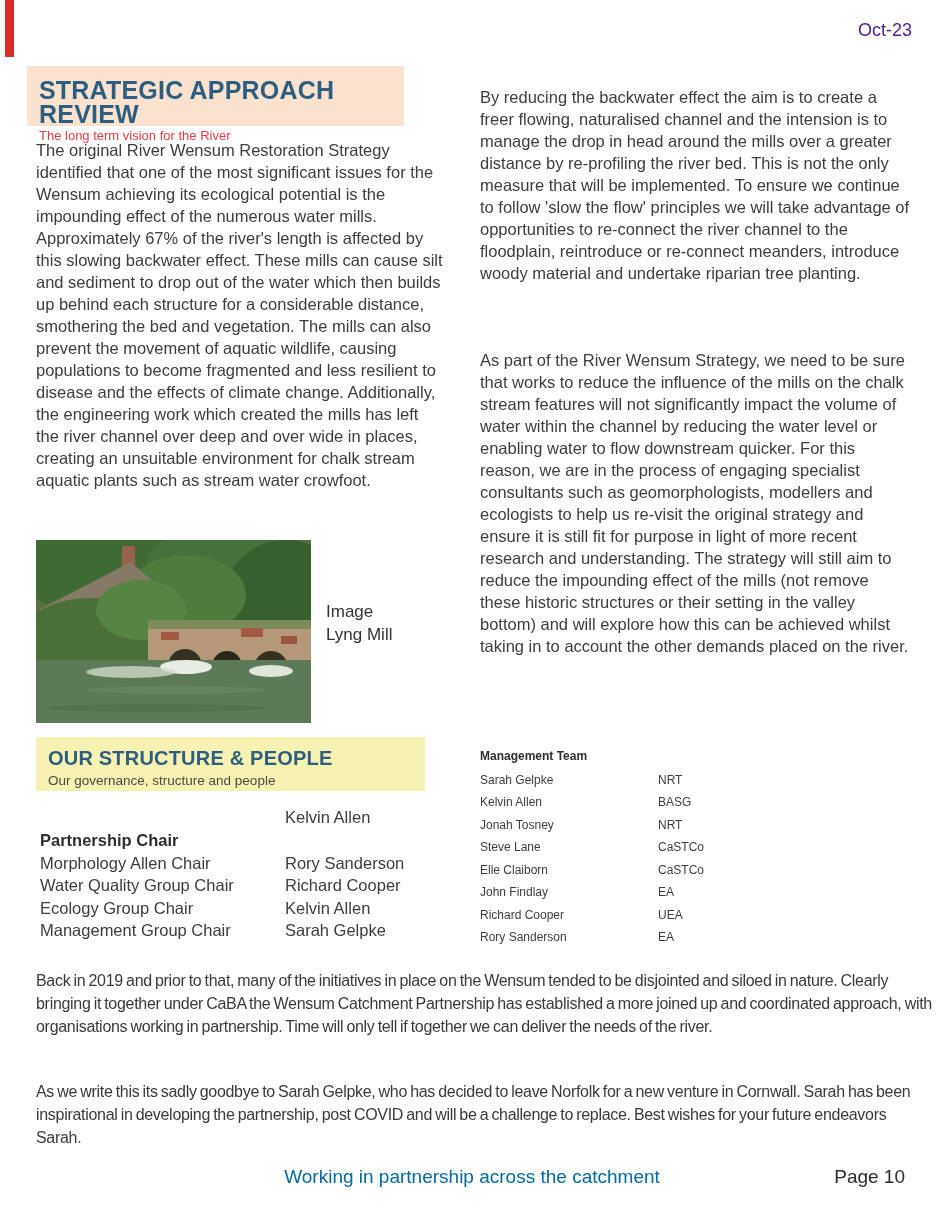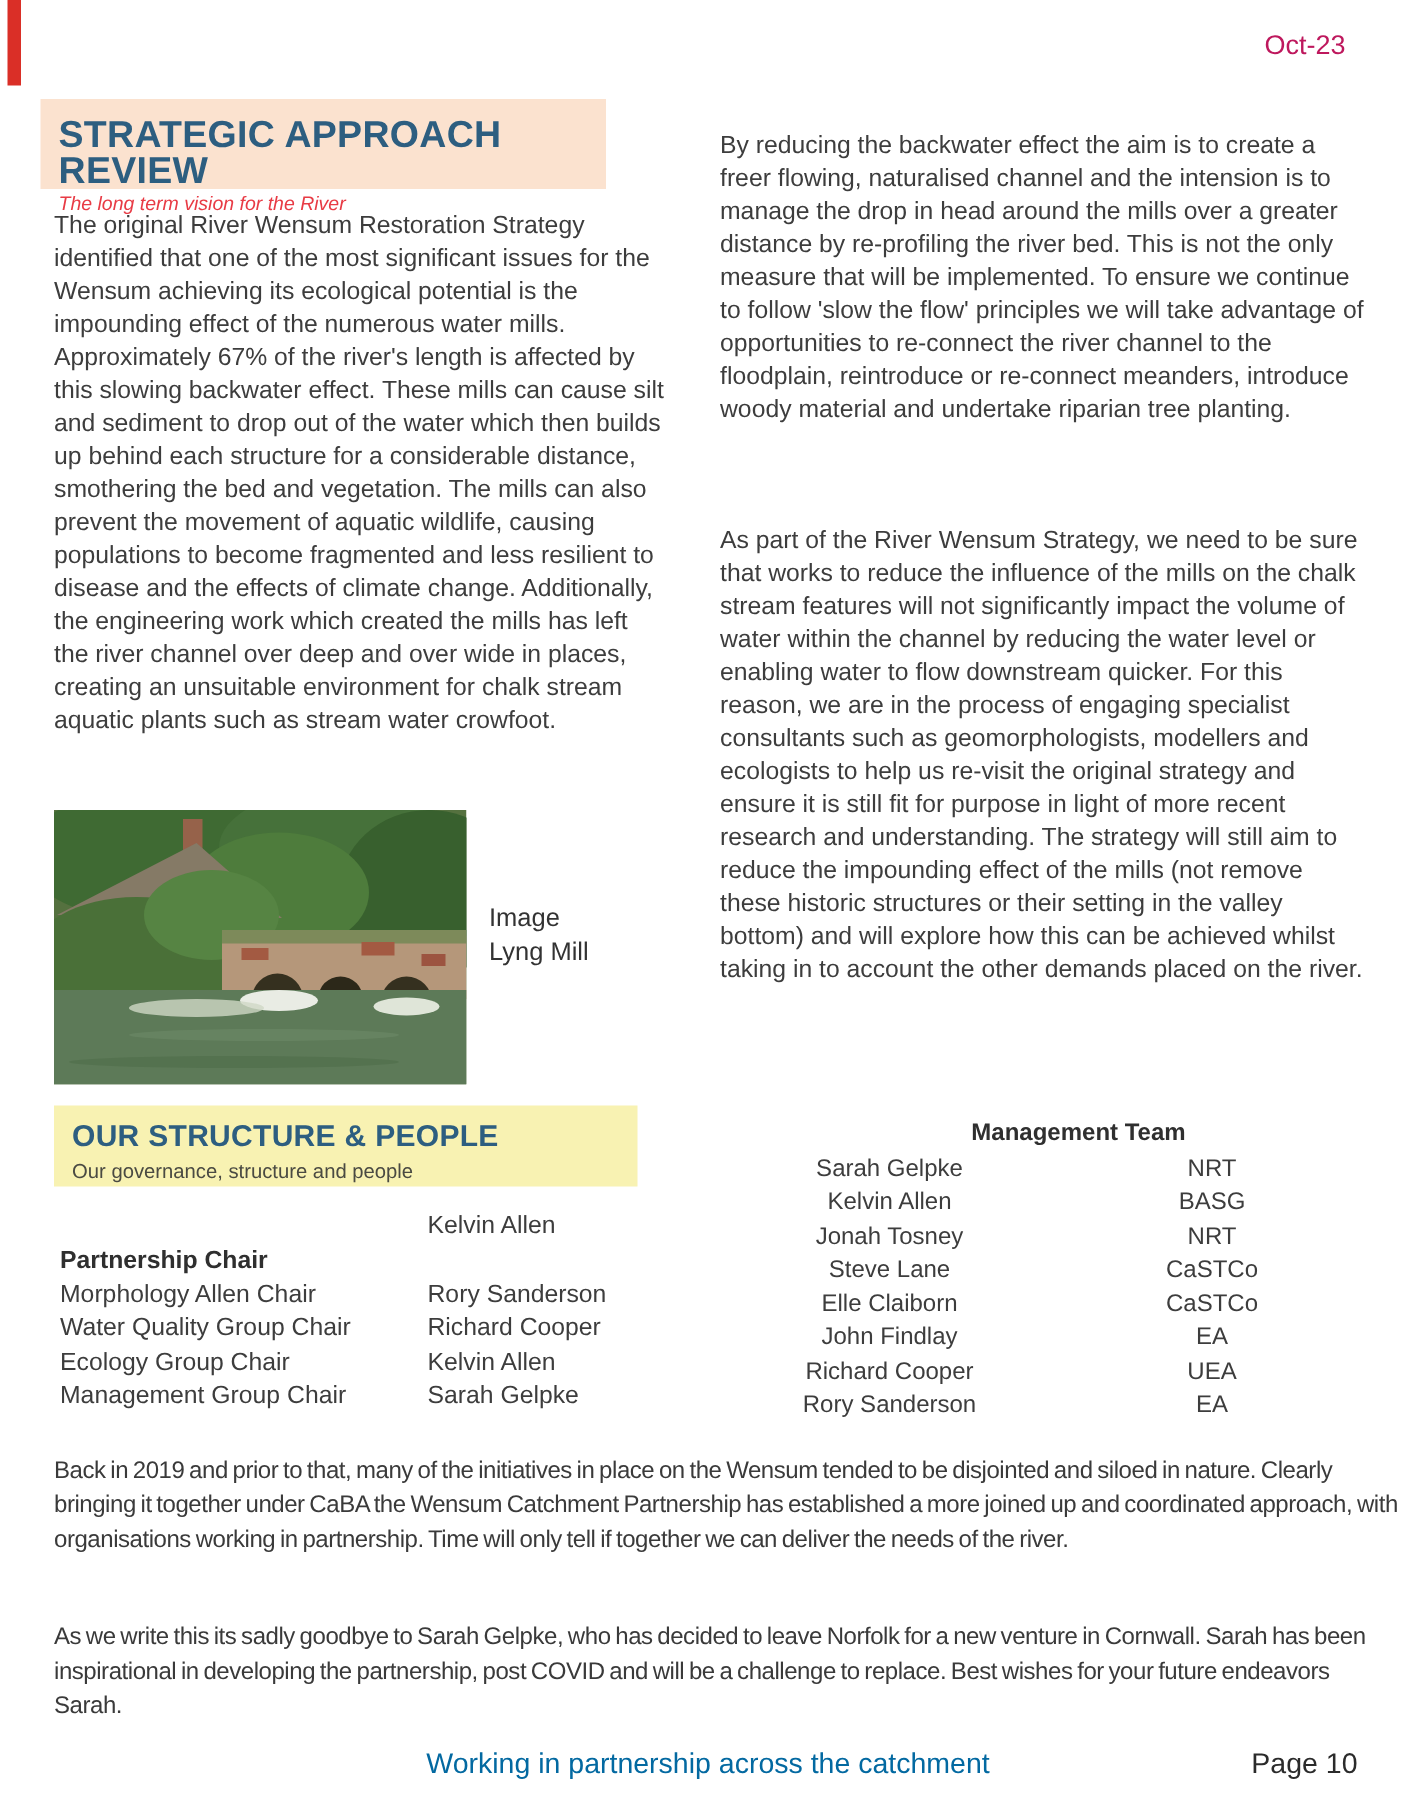--- a/index.html
+++ b/index.html
@@ -13,42 +13,42 @@
   }
   .accent-bar{
     position:absolute;left:5px;top:0;width:9px;height:57px;
     background:#da2f27;
   }
   .masthead-title{
     position:absolute;top:20px;left:0;width:944px;
     text-align:center;font-size:19px;color:#1f1f1f;letter-spacing:.2px;
   }
   .masthead-date{
-    position:absolute;top:20px;right:47px;
-    font-size:18px;color:#be185d;
+    position:absolute;top:20px;right:32px;
+    font-size:18px;color:#4c1d95;
   }
   .section-banner{
     position:absolute;box-sizing:border-box;
     padding:12px 12px 8px 12px;
   }
   .banner-peach{
     left:27px;top:66px;width:377px;height:60px;
     background:#fbe2cf;
   }
   .banner-yellow{
     left:36px;top:737px;width:389px;height:54px;
     background:#f8f2b2;
     padding-top:9px;
   }
   .banner-title{
     font-size:25px;font-weight:bold;color:#2d5e80;letter-spacing:.2px;
     line-height:24px;
   }
   .banner-sub-red{
-    font-size:13px;color:#e83b45;margin-top:2px;font-style:italic;
+    font-size:13px;color:#e83b45;margin-top:2px;
   }
   .banner-sub-dark{
     font-size:13.5px;color:#4a4a42;margin-top:3px;
   }
   .body-par{
     font-size:16.5px;line-height:22px;color:#3d3d3d;
   }
   .left-par{
     position:absolute;left:36px;top:139px;width:408px;
   }
@@ -67,22 +67,22 @@
     position:absolute;left:326px;top:600px;
     font-size:17px;line-height:23px;color:#333333;
   }
   .chairs{
     position:absolute;left:40px;top:806px;width:420px;
     font-size:16.5px;line-height:22.5px;
   }
   .chair-row{display:grid;grid-template-columns:245px auto;}
   .chair-row .role.bold{font-weight:bold;color:#2f2f2f;margin-top:23px;}
   .team{
-    position:absolute;left:504px;top:745px;width:430px;
-    font-size:16px;line-height:22.5px;text-align:center;
+    position:absolute;left:480px;top:745px;width:430px;
+    font-size:12px;line-height:22.5px;
   }
   .team-title{font-weight:bold;color:#2f2f2f;margin-bottom:1px;}
   .team-row{display:grid;grid-template-columns:178px auto;}
   .bottom-par{
     position:absolute;left:36px;width:896px;
     font-size:16px;line-height:23px;color:#3a3a3a;
     letter-spacing:-0.3px;word-spacing:-1px;
   }
   .bottom-par1{top:969px;}
   .bottom-par2{top:1080px;}

